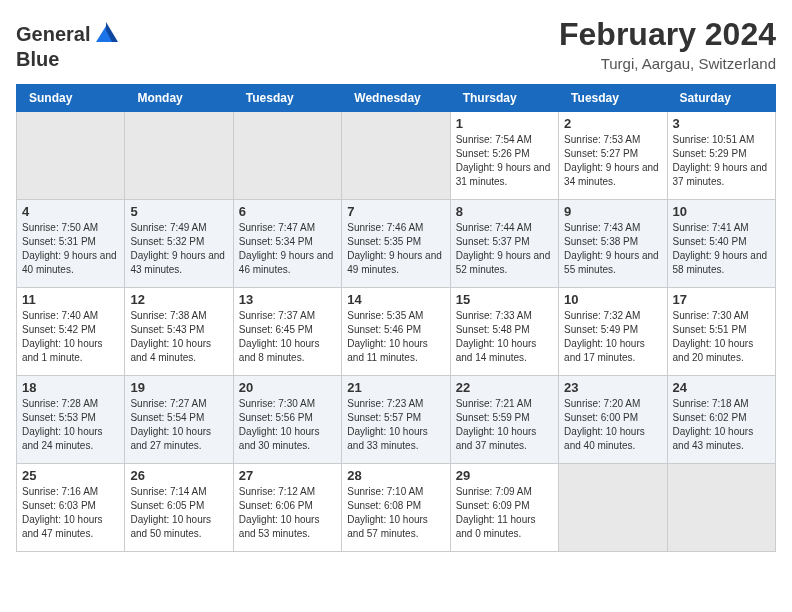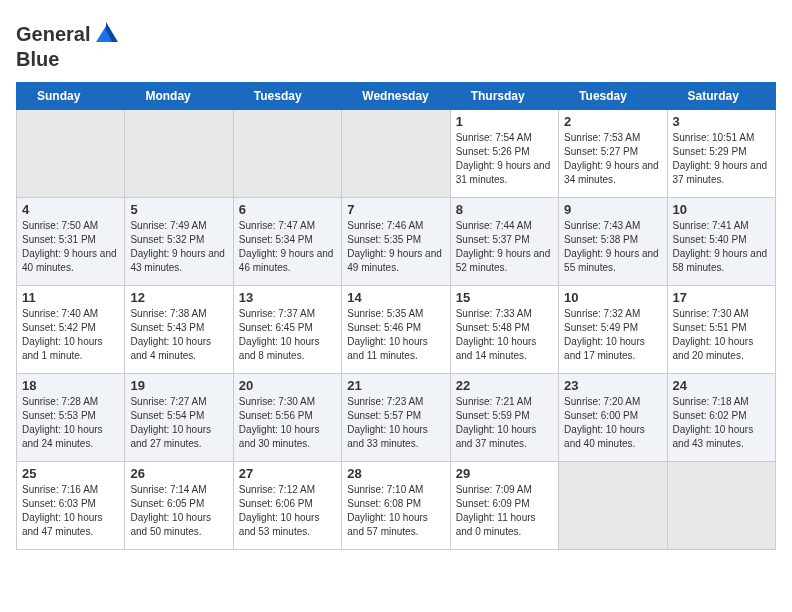--- a/index.html
+++ b/index.html
@@ -47,21 +47,21 @@
       margin-top: 2px;
     }
     .calendar {
       width: 100%;
       border-collapse: collapse;
       font-size: 11px;
     }
     .calendar thead th {
       background: #1a6abf;
       color: #fff;
-      padding: 6px 20px;
+      padding: 6px 12px;
       text-align: left;
       font-size: 12px;
       font-weight: bold;
       border: 1px solid #1a6abf;
     }
     .calendar tbody td {
       border: 1px solid #ccc;
       vertical-align: top;
       padding: 4px 5px;
       width: 108px;
@@ -99,20 +99,24 @@
       <div style="display:flex;align-items:center;">
         <span class="logo-text">General</span>
         <svg class="logo-icon" viewBox="0 0 28 28">
           <polygon points="4,22 14,6 24,22" fill="#1a73e8"></polygon>
           <polygon points="14,10 20,22 26,22 14,2" fill="#0d47a1"></polygon>
         </svg>
       </div>
       <span class="logo-text blue">Blue</span>
     </div>
   </div>
+  <div class="title-block">
+    <div class="main-title">February 2024</div>
+    <div class="subtitle">Turgi, Aargau, Switzerland</div>
+  </div>
 </div>
 
 <table class="calendar">
   <thead>
     <tr id="header-row">
     <th>Sunday</th>
         <th>Monday</th>
         <th>Tuesday</th>
         <th>Wednesday</th>
         <th>Thursday</th>

